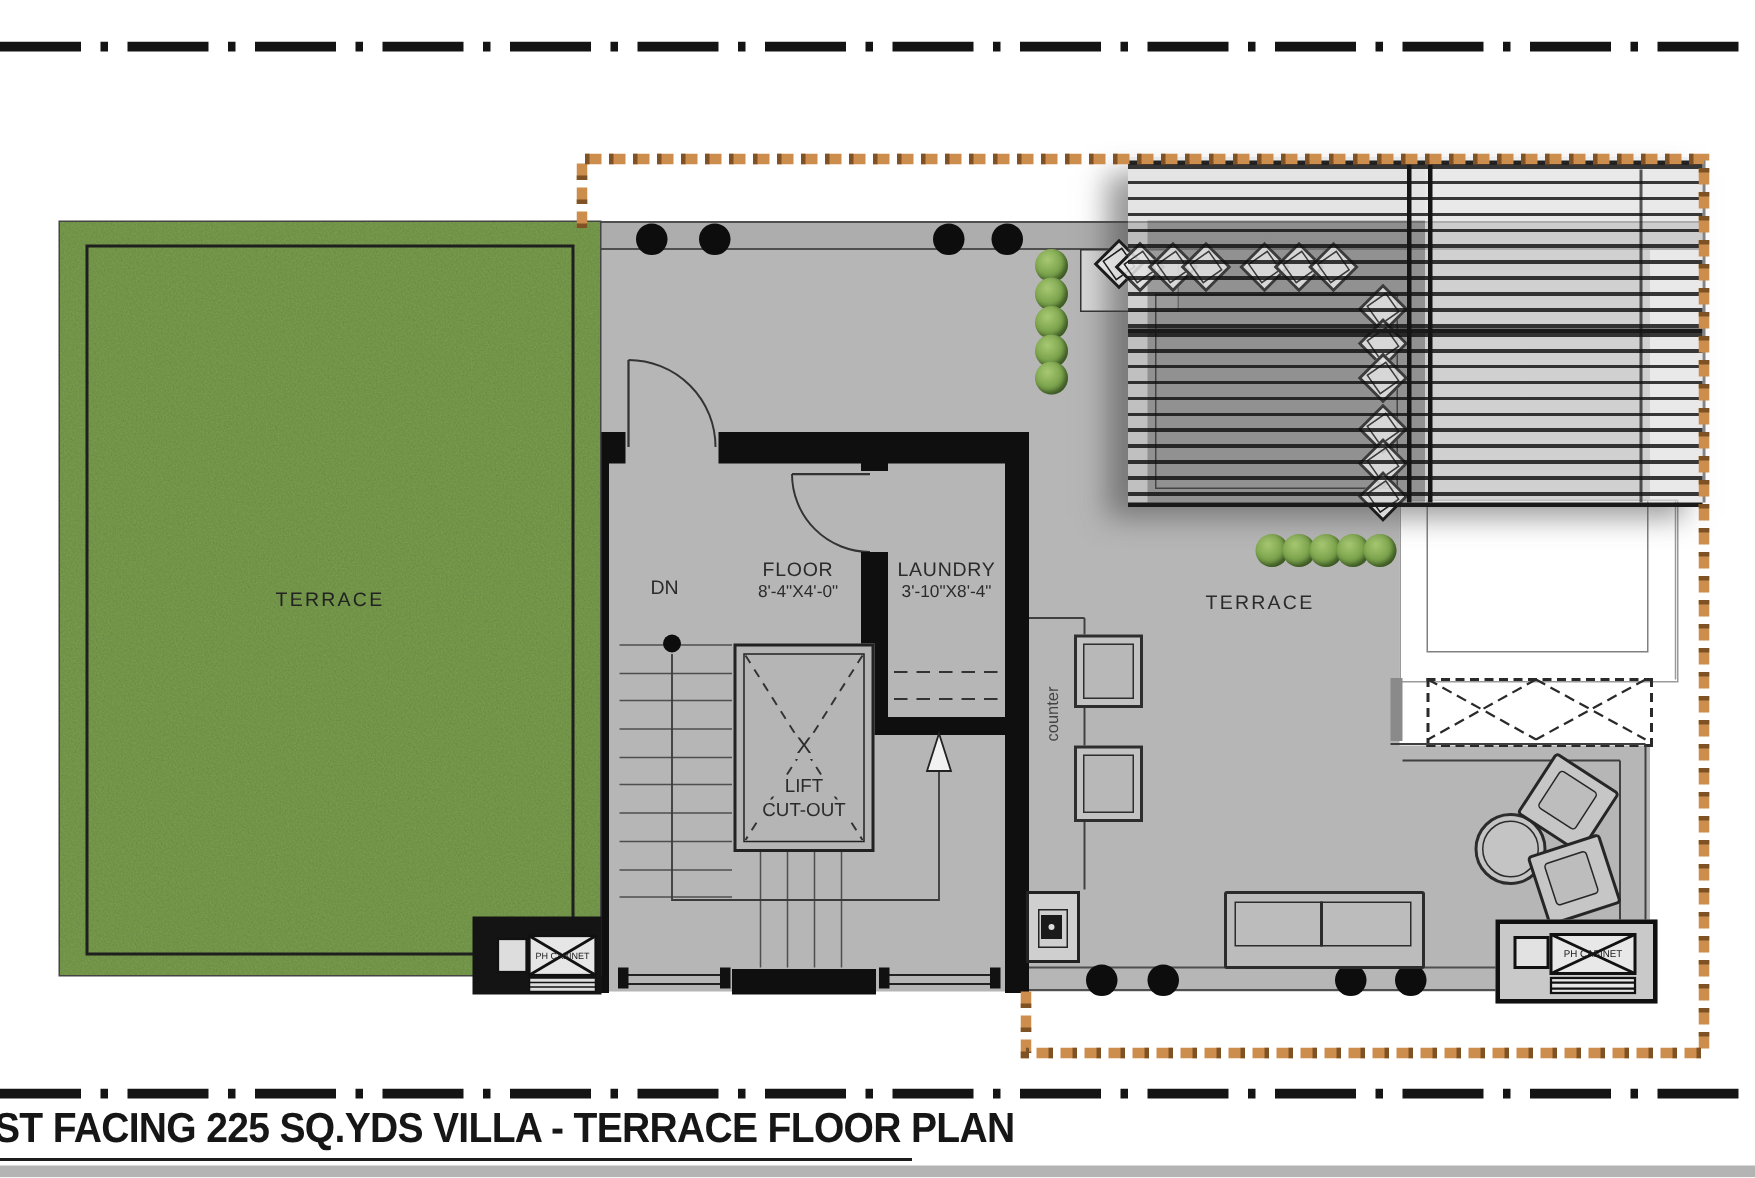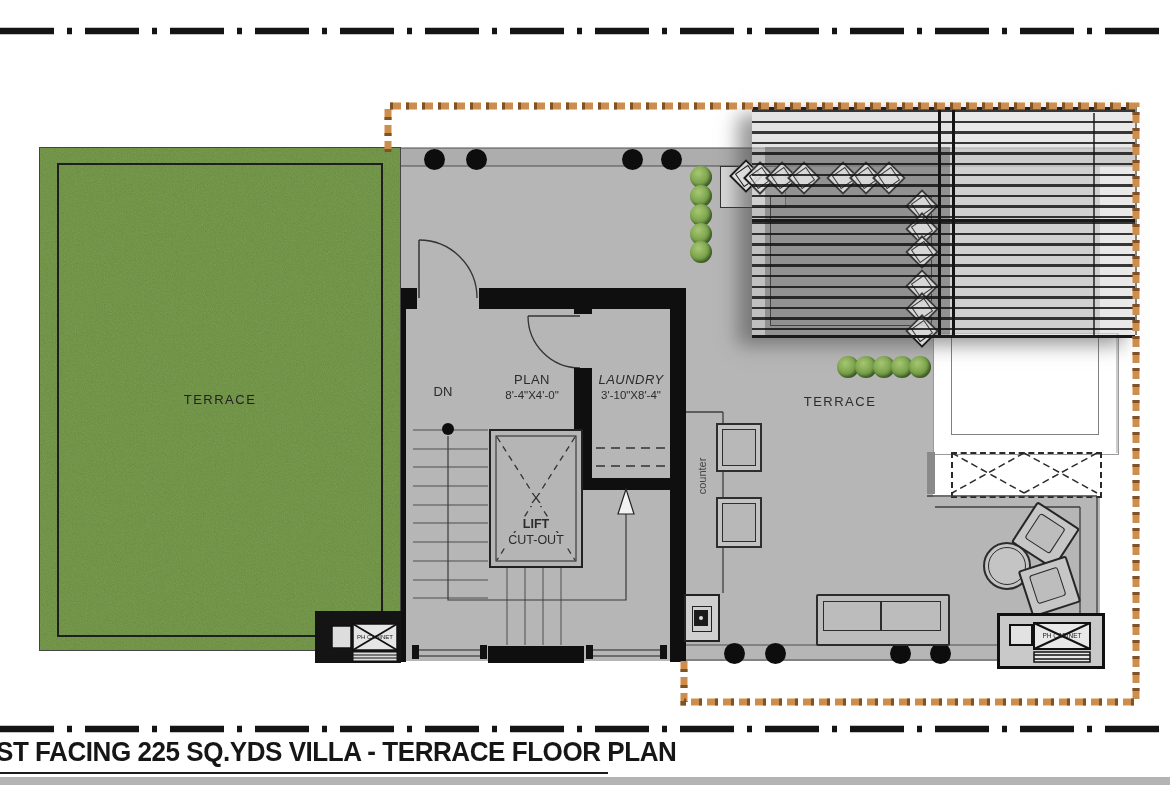--- a/index.html
+++ b/index.html
@@ -104,27 +104,27 @@
   <div class="wall" style="left:582px;top:478px;width:104px;height:12px;"></div>
   <div class="wall" style="left:488px;top:646px;width:96px;height:17px;"></div>
 
   <div class="abs" style="left:489px;top:429px;width:90px;height:135px;border:2.5px solid #222;background:#b5b5b5;">
     <svg width="90" height="135">
       <rect x="5" y="5" width="80" height="125" fill="none" stroke="#222" stroke-width="1"></rect>
       <line x1="6" y1="6" x2="84" y2="129" stroke="#333" stroke-width="1.3" stroke-dasharray="6 5"></line>
       <line x1="84" y1="6" x2="6" y2="129" stroke="#333" stroke-width="1.3" stroke-dasharray="6 5"></line>
     </svg>
     <div class="lbl maskbg" style="left:37px;top:58px;width:16px;font-size:15px;">X</div>
-    <div class="lbl maskbg" style="left:20px;top:86px;width:50px;font-size:12.5px;font-weight:bold;">LIFT</div>
+    <div class="lbl maskbg" style="left:20px;top:86px;width:50px;font-size:12.5px;">LIFT</div>
     <div class="lbl maskbg" style="left:8px;top:102px;width:74px;font-size:12.5px;">CUT-OUT</div>
   </div>
 
-  <div class="lbl" style="left:492px;top:372px;width:80px;font-size:13px;letter-spacing:0.5px;">PLAN</div>
+  <div class="lbl" style="left:492px;top:372px;width:80px;font-size:13px;letter-spacing:0.5px;">FLOOR</div>
   <div class="lbl" style="left:486px;top:389px;width:92px;font-size:11.5px;">8'-4"X4'-0"</div>
-  <div class="lbl" style="left:593px;top:372px;width:76px;font-size:13px;letter-spacing:0.5px;font-style:italic;">LAUNDRY</div>
+  <div class="lbl" style="left:593px;top:372px;width:76px;font-size:13px;letter-spacing:0.5px;">LAUNDRY</div>
   <div class="lbl" style="left:585px;top:389px;width:92px;font-size:11.5px;">3'-10"X8'-4"</div>
   <div class="lbl" style="left:430px;top:384px;width:26px;font-size:13px;">DN</div>
   <div class="dot" style="left:442px;top:423px;width:12px;height:12px;"></div>
   <div class="lbl" style="left:790px;top:394px;width:100px;font-size:13px;letter-spacing:1.5px;">TERRACE</div>
   <div class="lbl" style="left:672px;top:470px;width:60px;font-size:11px;color:#444;transform:rotate(-90deg);">counter</div>
 
   <div class="dot" style="left:424px;top:149px;"></div>
   <div class="dot" style="left:466px;top:149px;"></div>
   <div class="dot" style="left:622px;top:149px;"></div>
   <div class="dot" style="left:661px;top:149px;"></div>

